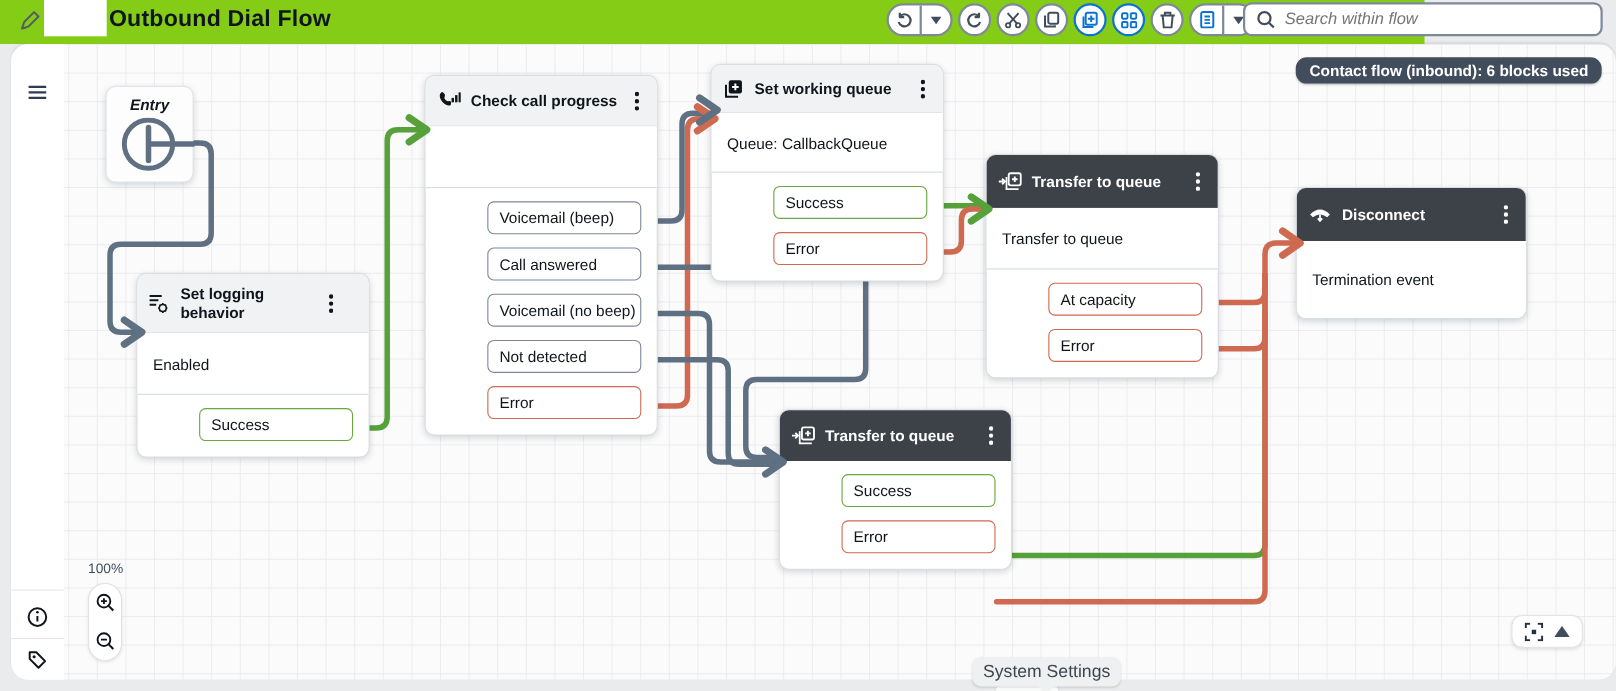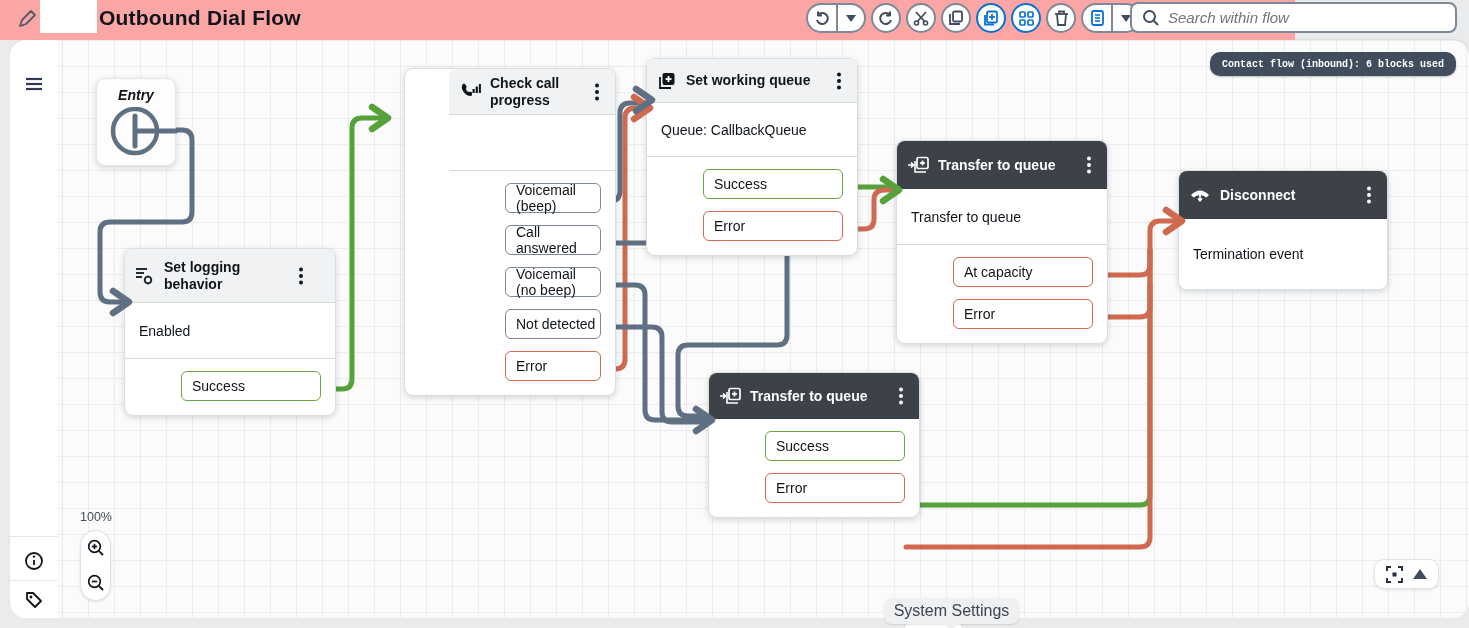--- a/index.html
+++ b/index.html
@@ -1,19 +1,19 @@
 <!DOCTYPE html>
 <html><head>
 <meta charset="utf-8">
 <style>
   * { margin:0; padding:0; box-sizing:border-box; }
   html,body { width:1469px; height:628px; overflow:hidden; font-family:"Liberation Sans", sans-serif; background:#e9ebec; }
 
   
-  .topbar { position:absolute; left:0; top:0; width:1295px; height:40px; background:#fca5a5; z-index:40; }
+  .topbar { position:absolute; left:0; top:0; width:1295px; height:40px; background:#84cc16; z-index:40; }
   .pencil { position:absolute; left:16px; top:8px; width:22px; height:22px; }
   .white-swatch { position:absolute; left:40px; top:0; width:57px; height:33px; background:#ffffff; }
   .flow-title { position:absolute; left:99px; top:6px; font-size:21px; font-weight:700; color:#10151b; letter-spacing:.2px; }
 
   .toolbar { position:absolute; left:806px; top:2px; height:32px; display:flex; align-items:center; gap:5px; }
   .tbtn { width:30px; height:30px; border:2px solid #7d8998; border-radius:50%; background:#fff; display:flex; align-items:center; justify-content:center; }
   .tbtn.blue { border-color:#0972d3; }
   .tpill { height:30px; border:2px solid #7d8998; border-radius:16px; background:#fff; display:flex; align-items:center; }
   .tpill .half { width:28px; height:100%; display:flex; align-items:center; justify-content:center; }
   .tpill .half + .half { border-left:2px solid #7d8998; }
@@ -23,22 +23,22 @@
 
   
   .panel { position:absolute; left:10px; top:40px; width:1459px; height:578px; border-radius:16px; background-color:#fbfbfc;
     background-image:linear-gradient(#ececef 1px, transparent 1px),linear-gradient(90deg,#ececef 1px, transparent 1px);
     background-size:26px 26px; box-shadow:0 -1px 2px rgba(0,0,0,.08); z-index:1; }
   .rail { position:absolute; left:10px; top:40px; width:48px; height:578px; background:#ffffff; border-radius:16px 0 0 16px; z-index:5; }
   .rail .divider { position:absolute; left:0; width:48px; height:1px; background:#e4e7e9; }
   .rail-btn { position:absolute; left:0; width:48px; height:40px; display:flex; align-items:center; justify-content:center; }
 
   
-  .badge { position:absolute; right:13px; top:52px; height:24px; background:#414d5c; color:#fff; font-size:10px; font-weight:700;
-    border-radius:10px; display:flex; align-items:center; padding:0 12px; z-index:30; box-shadow:0 1px 2px rgba(0,0,0,.25);font-family:Liberation Mono, monospace; }
+  .badge { position:absolute; right:13px; top:52px; height:24px; background:#414d5c; color:#fff; font-size:14px; font-weight:700;
+    border-radius:10px; display:flex; align-items:center; padding:0 12px; z-index:30; box-shadow:0 1px 2px rgba(0,0,0,.25); }
 
   
   .block { position:absolute; background:#fff; border:1px solid #d9dee2; border-radius:9px; box-shadow:0 2px 6px rgba(0,28,36,.16); z-index:10; }
   .bhead { display:flex; align-items:center; gap:9px; padding:0 10px; background:#f1f2f3; border-radius:8px 8px 0 0; border-bottom:1px solid #d5dbdb; }
   .bhead.dark { background:#3d4148; border-bottom:none; }
   .btitle { font-size:14px; font-weight:700; color:#10151b; line-height:1.15; flex:1; }
   .bhead.dark .btitle { color:#fff; }
   .kebab { width:16px; display:flex; justify-content:center; }
   .bbody { padding:0 14px; display:flex; align-items:center; font-size:14px; color:#10151b; border-bottom:1px solid #d5dbdb; background:#fff; }
   .outputs { padding:12px 14px 2px 14px;margin-left:42px; }
@@ -48,21 +48,21 @@
   .orow.error { border-color:#cf6a51; }
 
   #blk-entry { left:96px; top:78px; width:80px; height:88px; background:#fdfdfe; border-color:#e2e5e8; }
   #blk-entry .etitle { text-align:center; padding-top:8px; font-size:14px; font-weight:700; color:#10151b;font-style:italic; }
 
   #blk-logging { left:124px; top:248px; width:212px; }
   #blk-logging .bhead { height:54px; }
   #blk-logging .btitle { max-width:120px; }
   #blk-logging .bbody { height:56px; }
 
-  #blk-check { left:404px; top:68px; width:212px;padding-left:44px; }
+  #blk-check { left:386px; top:68px; width:212px; }
   #blk-check .bhead { height:46px; }
   #blk-check .bbody { height:56px; border-bottom:1px solid #d5dbdb; }
 
   #blk-queue { left:646px; top:58px; width:212px; }
   #blk-queue .bhead { height:44px; }
   #blk-queue .bbody { height:54px; }
 
   #blk-transfer1 { left:896px; top:140px; width:212px; }
   #blk-transfer1 .bhead { height:48px; }
   #blk-transfer1 .bbody { height:56px; }

